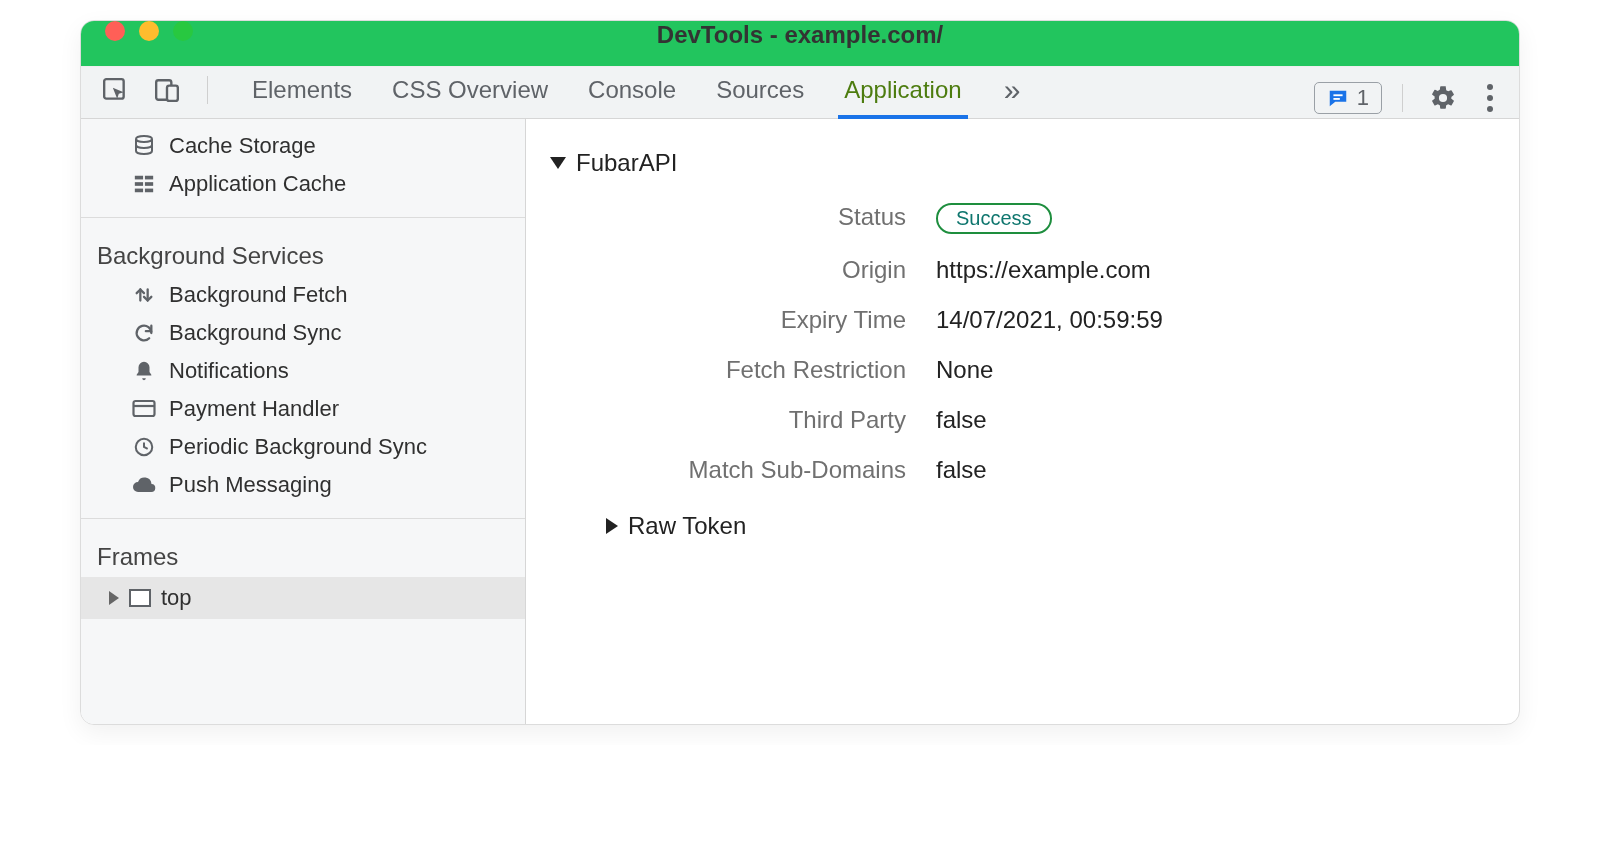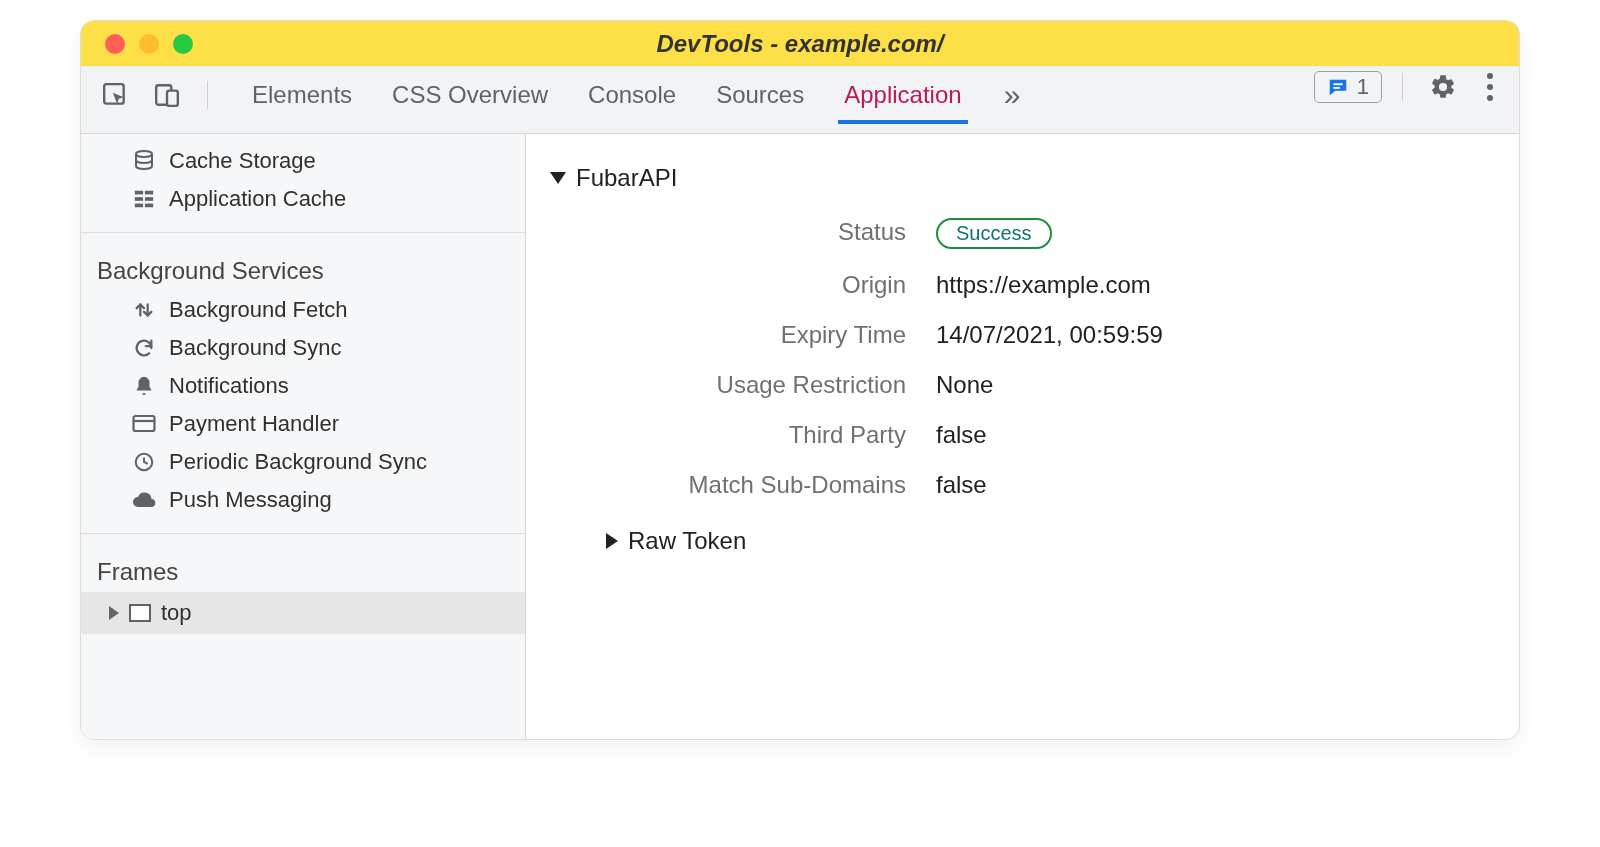--- a/index.html
+++ b/index.html
@@ -16,25 +16,24 @@
     border-radius: 14px;
     overflow: hidden;
     box-shadow: 0 8px 24px rgba(0,0,0,0.06);
     background: #fff;
   }
 
   
   .titlebar {
     height: 46px;
     display: flex;
-    align-items: center;
+    align-items: flex-start;
     position: relative;
-    background: #fde047;
+    background: #22c55e;
     border-bottom: 1px solid #eee;
-    font-style: italic;
   }
   .traffic-lights {
     display: flex;
     gap: 14px;
     padding-left: 24px;
   }
   .tl { width: 20px; height: 20px; border-radius: 50%; }
   .tl-close { background: #ff5f57; }
   .tl-min   { background: #febc2e; }
   .tl-max   { background: #28c840; }
@@ -44,22 +43,22 @@
     text-align: center;
     font-size: 24px;
     font-weight: 600;
     color: #333;
     pointer-events: none;
   }
 
   
   .tabbar {
     display: flex;
-    align-items: flex-start;
-    height: 67px;
+    align-items: flex-end;
+    height: 52px;
     background: #f1f3f4;
     border-bottom: 1px solid #d6d6d6;
     padding: 0 14px;
     font-size: 24px;
     color: #5f6368;
   }
   .tb-left { display: flex; align-items: center; gap: 12px; }
   .tb-icon {
     width: 40px; height: 40px;
     display: flex; align-items: center; justify-content: center;
@@ -73,21 +72,21 @@
   }
   .tabs { display: flex; align-items: stretch; gap: 40px; margin-left: 24px; height: 56px; }
   .tab {
     display: flex; align-items: center;
     height: 100%;
     color: #5f6368;
     font-size: 24px;
     cursor: pointer;
     position: relative;
   }
-  .tab.active { color: #be185d; }
+  .tab.active { color: #4d7c0f; }
   .tab.active::after {
     content: "";
     position: absolute;
     left: -6px; right: -6px; bottom: -1px;
     height: 4px;
     background: #1a73e8;
   }
   .overflow-tabs {
     font-size: 30px;
     color: #5f6368;
@@ -396,21 +395,21 @@
         <div class="kv-val">
           <span class="pill-success">Success</span>
         </div>
 
         <div class="kv-key">Origin</div>
         <div class="kv-val">https://example.com</div>
 
         <div class="kv-key">Expiry Time</div>
         <div class="kv-val">14/07/2021, 00:59:59</div>
 
-        <div class="kv-key">Usage Restriction</div>
+        <div class="kv-key">Fetch Restriction</div>
         <div class="kv-val">None</div>
 
         <div class="kv-key">Third Party</div>
         <div class="kv-val">false</div>
 
         <div class="kv-key">Match Sub-Domains</div>
         <div class="kv-val">false</div>
       </div>
 
       <div class="raw-token-row">

